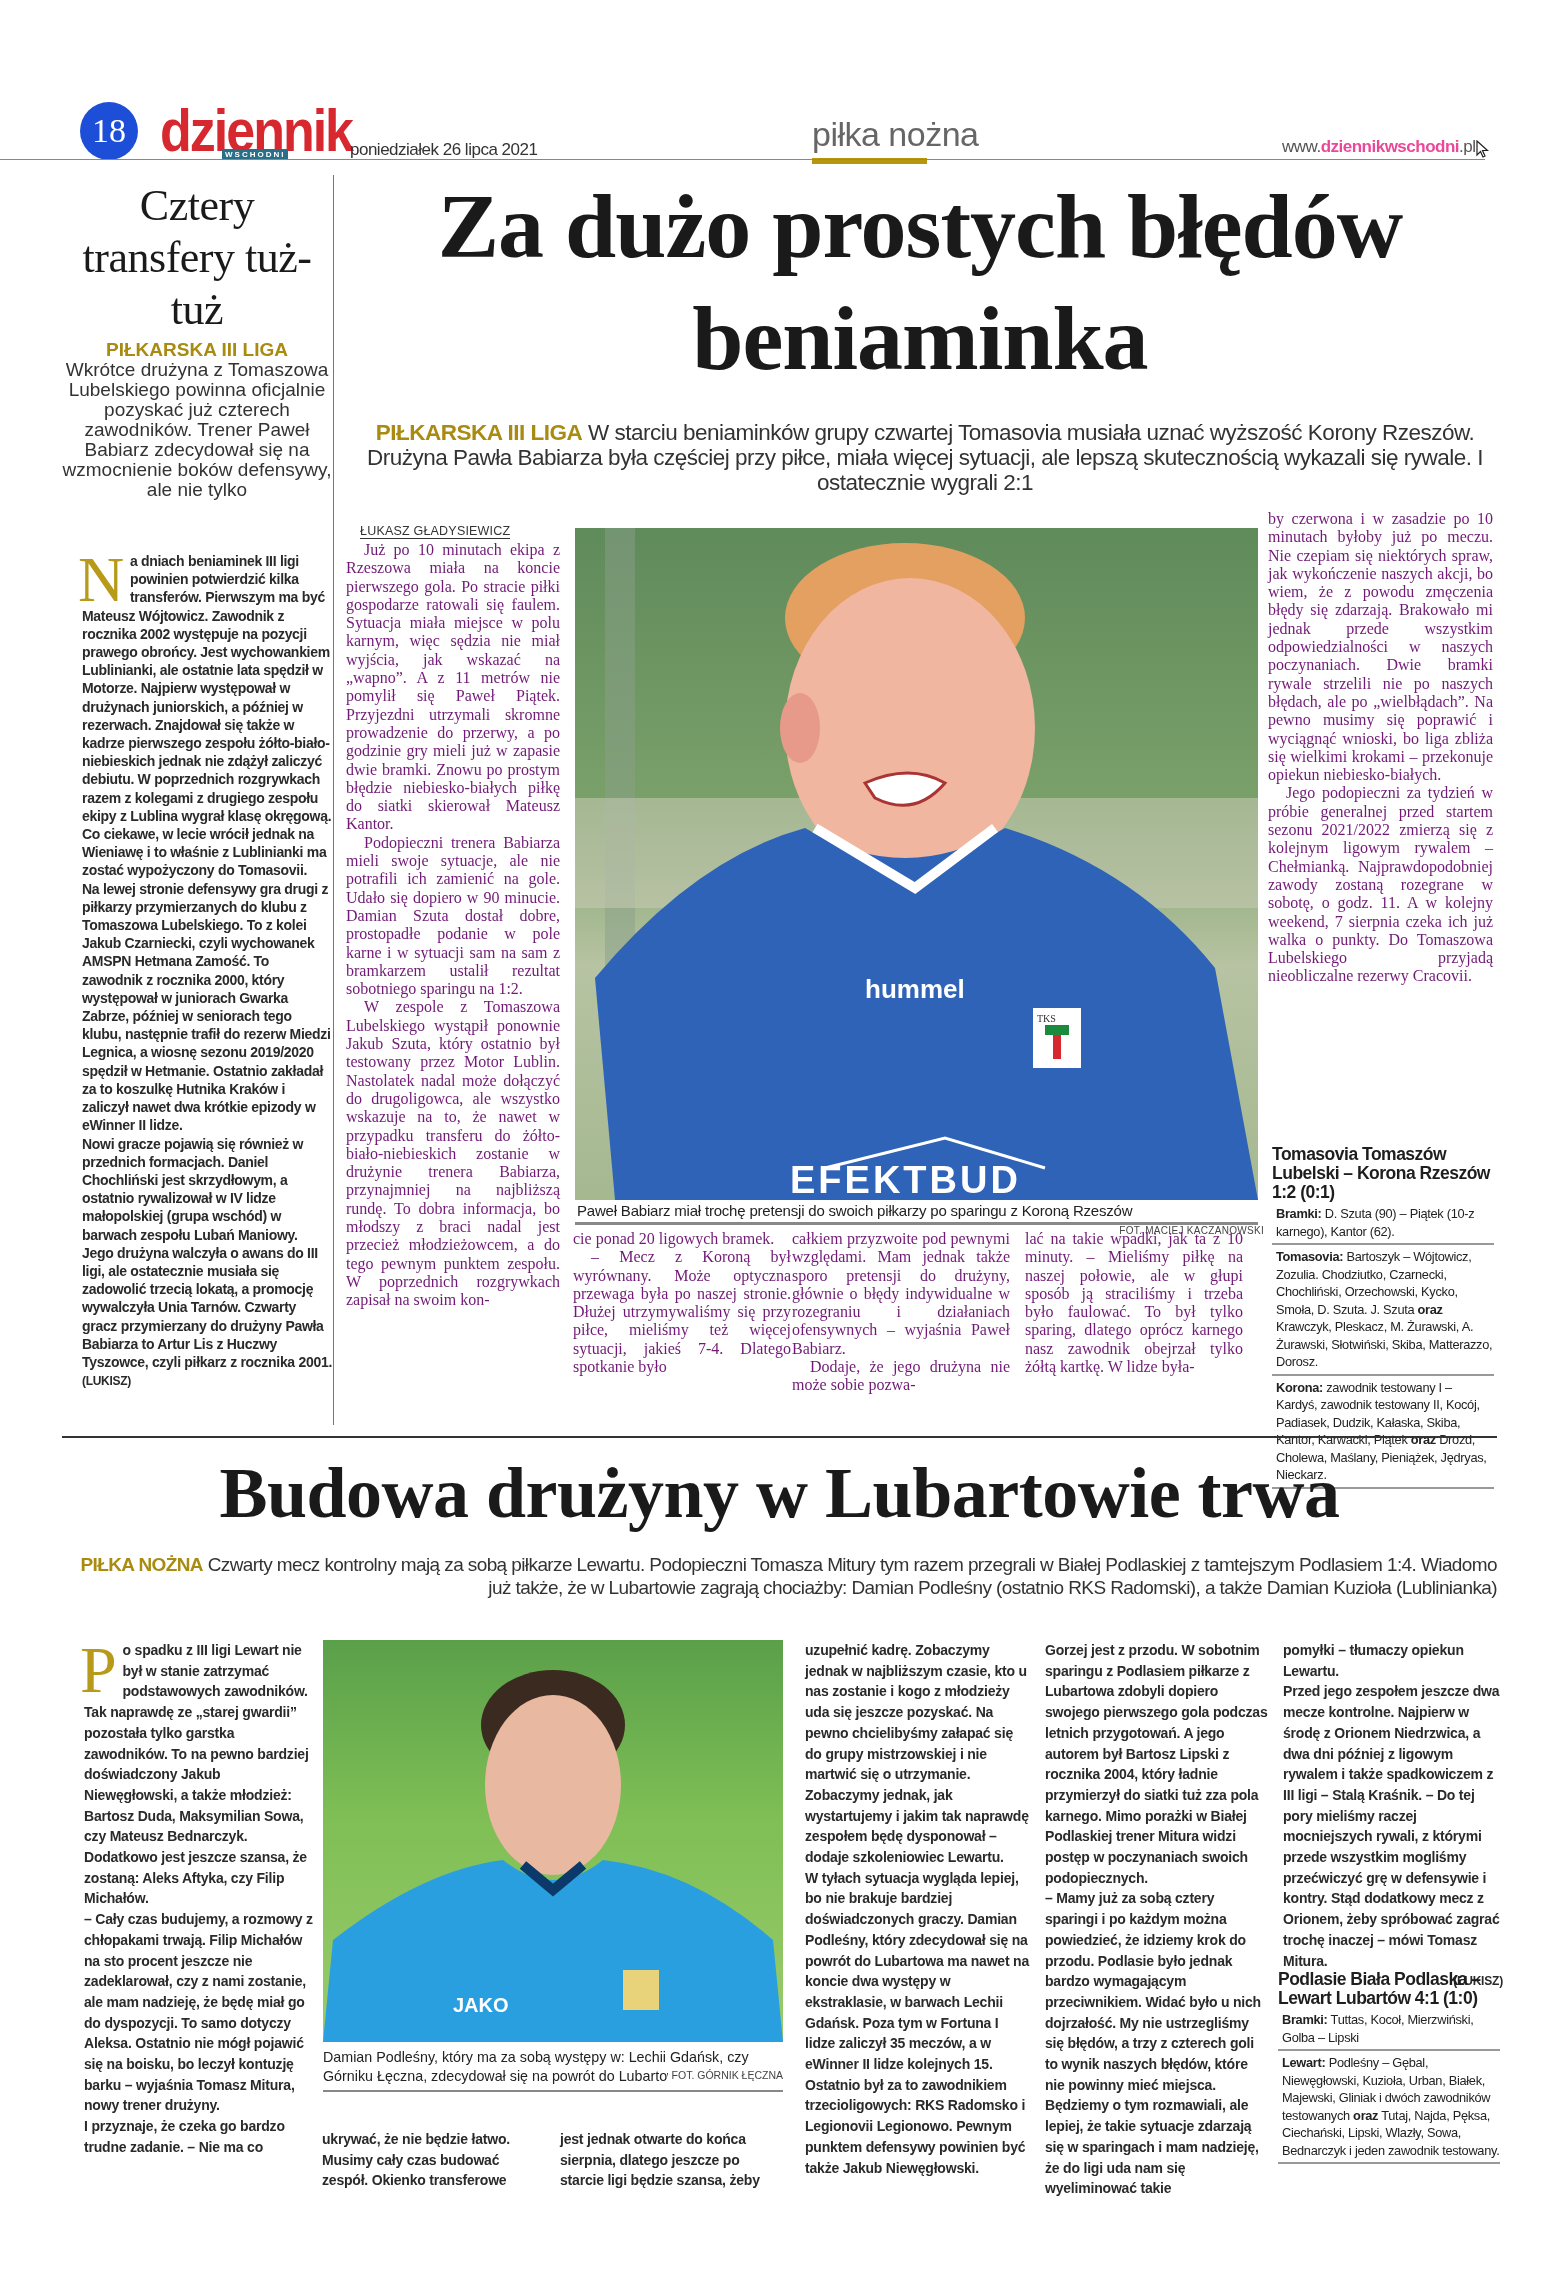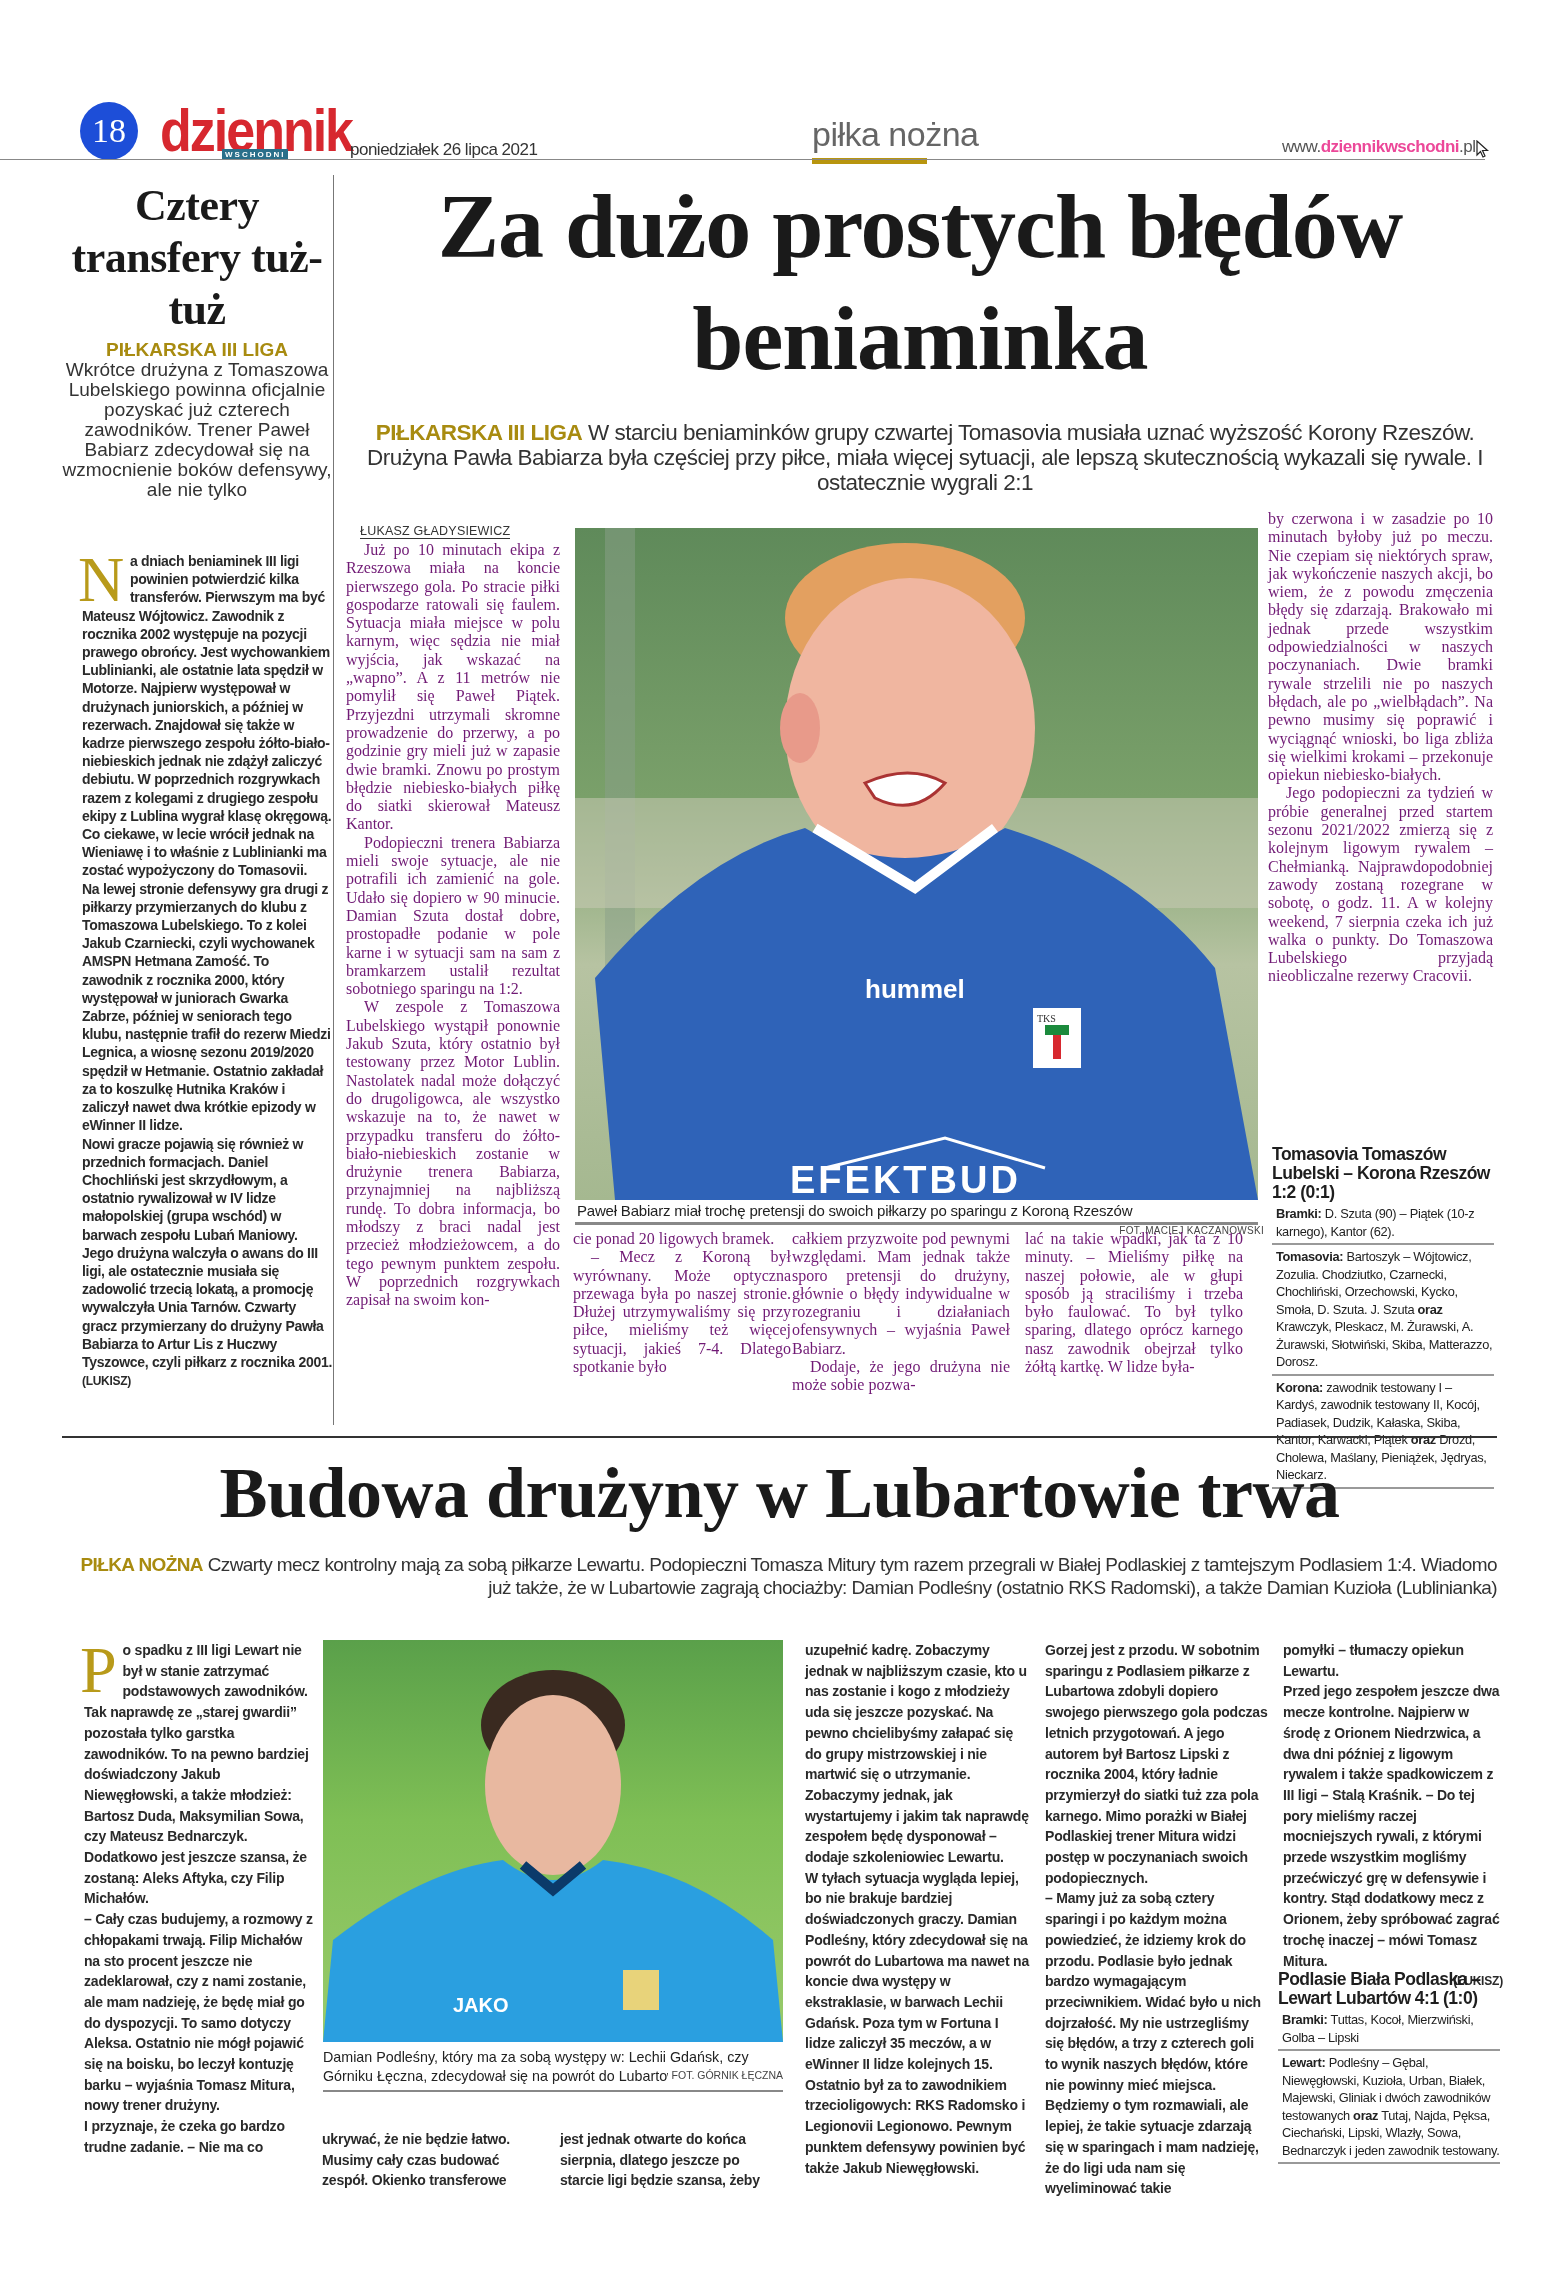--- a/index.html
+++ b/index.html
@@ -14,21 +14,21 @@
 #date{left:350px;top:140px;font-size:17px;color:#333;letter-spacing:-0.5px}
 #section{left:812px;top:115px;font-size:34px;color:#666;letter-spacing:-0.5px;font-weight:normal}
 #section-bar{left:812px;top:158px;width:115px;height:6px;background:#b8950e}
 #site{left:1282px;top:137px;font-size:17px;color:#555;letter-spacing:-0.5px}
 #site b{color:#ec4899}
 #hdr-rule{left:0;top:159px;width:1485px;height:1px;background:#888}
 #cursor{left:1476px;top:140px;width:14px;height:18px}
 
 
 #vrule1{left:333px;top:175px;width:1px;height:1250px;background:#777}
-#side-title{left:62px;top:180px;width:270px;text-align:center;font-family:"Liberation Serif",serif;font-weight:bold;font-size:44px;line-height:52px;letter-spacing:-0.5px}
+#side-title{left:62px;top:180px;width:270px;text-align:center;font-family:"Liberation Serif",serif;font-weight:normal;font-size:44px;line-height:52px;letter-spacing:-0.5px}
 #side-lead{left:62px;top:340px;width:270px;text-align:center;font-size:19px;line-height:20px;color:#333}
 #side-lead .kick{font-weight:bold;color:#a88b10}
 #side-body{left:82px;top:552px;width:250px;font-size:14px;line-height:18.2px;font-weight:bold;color:#2a2a2a;letter-spacing:-0.3px}
 .dropcap{float:left;font-family:"Liberation Serif",serif;font-size:64px;line-height:52px;color:#b89a1a;font-weight:normal;margin:2px 6px 0 -4px}
 
 
 #main-title{left:340px;top:170px;width:1160px;text-align:center;font-family:"Liberation Serif",serif;font-weight:bold;font-size:92px;line-height:112px;letter-spacing:-1px}
 #main-lead{left:360px;top:420px;width:1130px;text-align:center;font-size:22.5px;line-height:25px;color:#333;letter-spacing:-0.5px}
 #main-lead .kick{font-weight:bold;color:#a88b10}
 #byline{left:360px;top:524px;font-size:12.5px;color:#333;border-bottom:1px solid #333;letter-spacing:0.2px}

